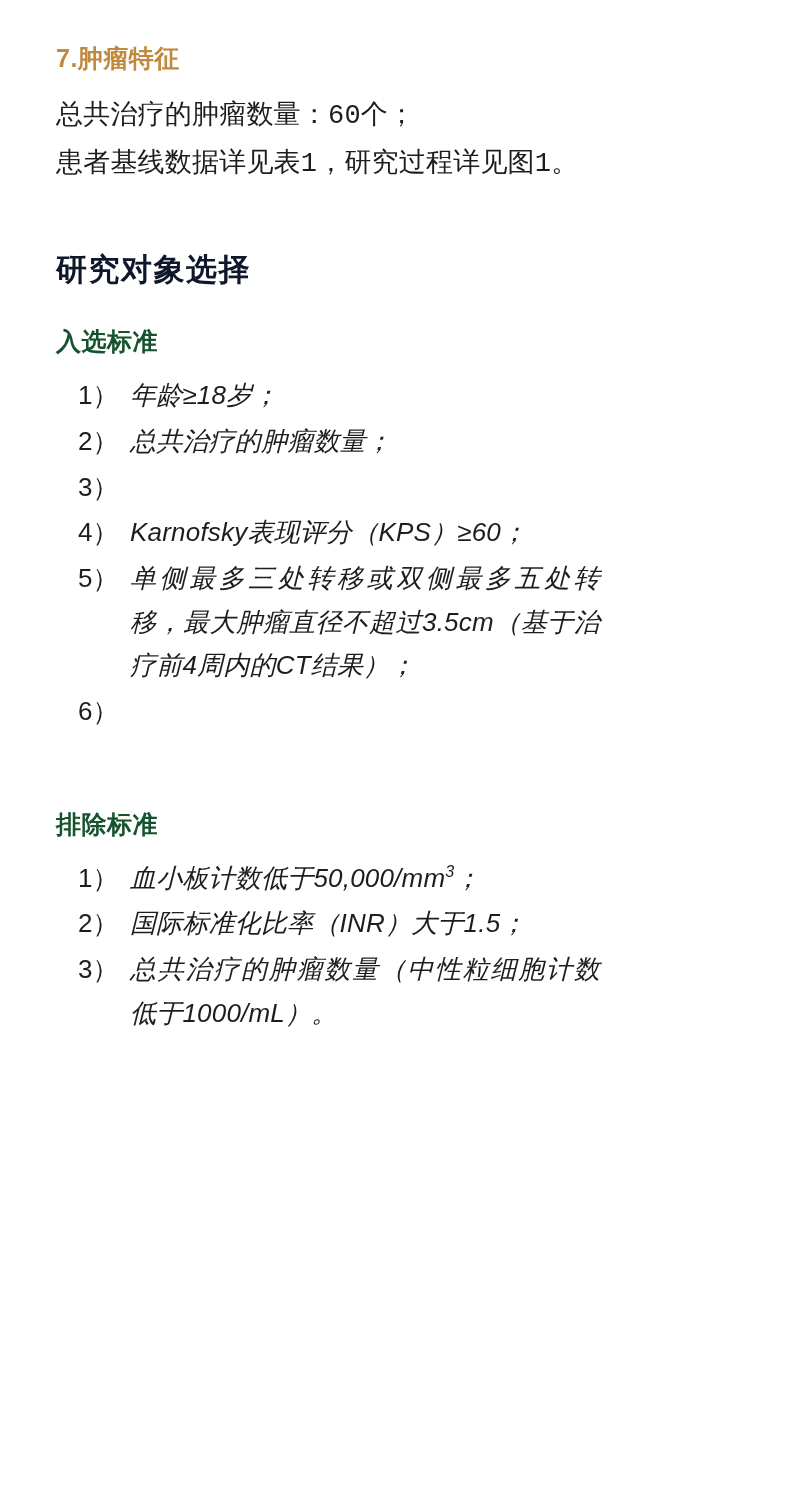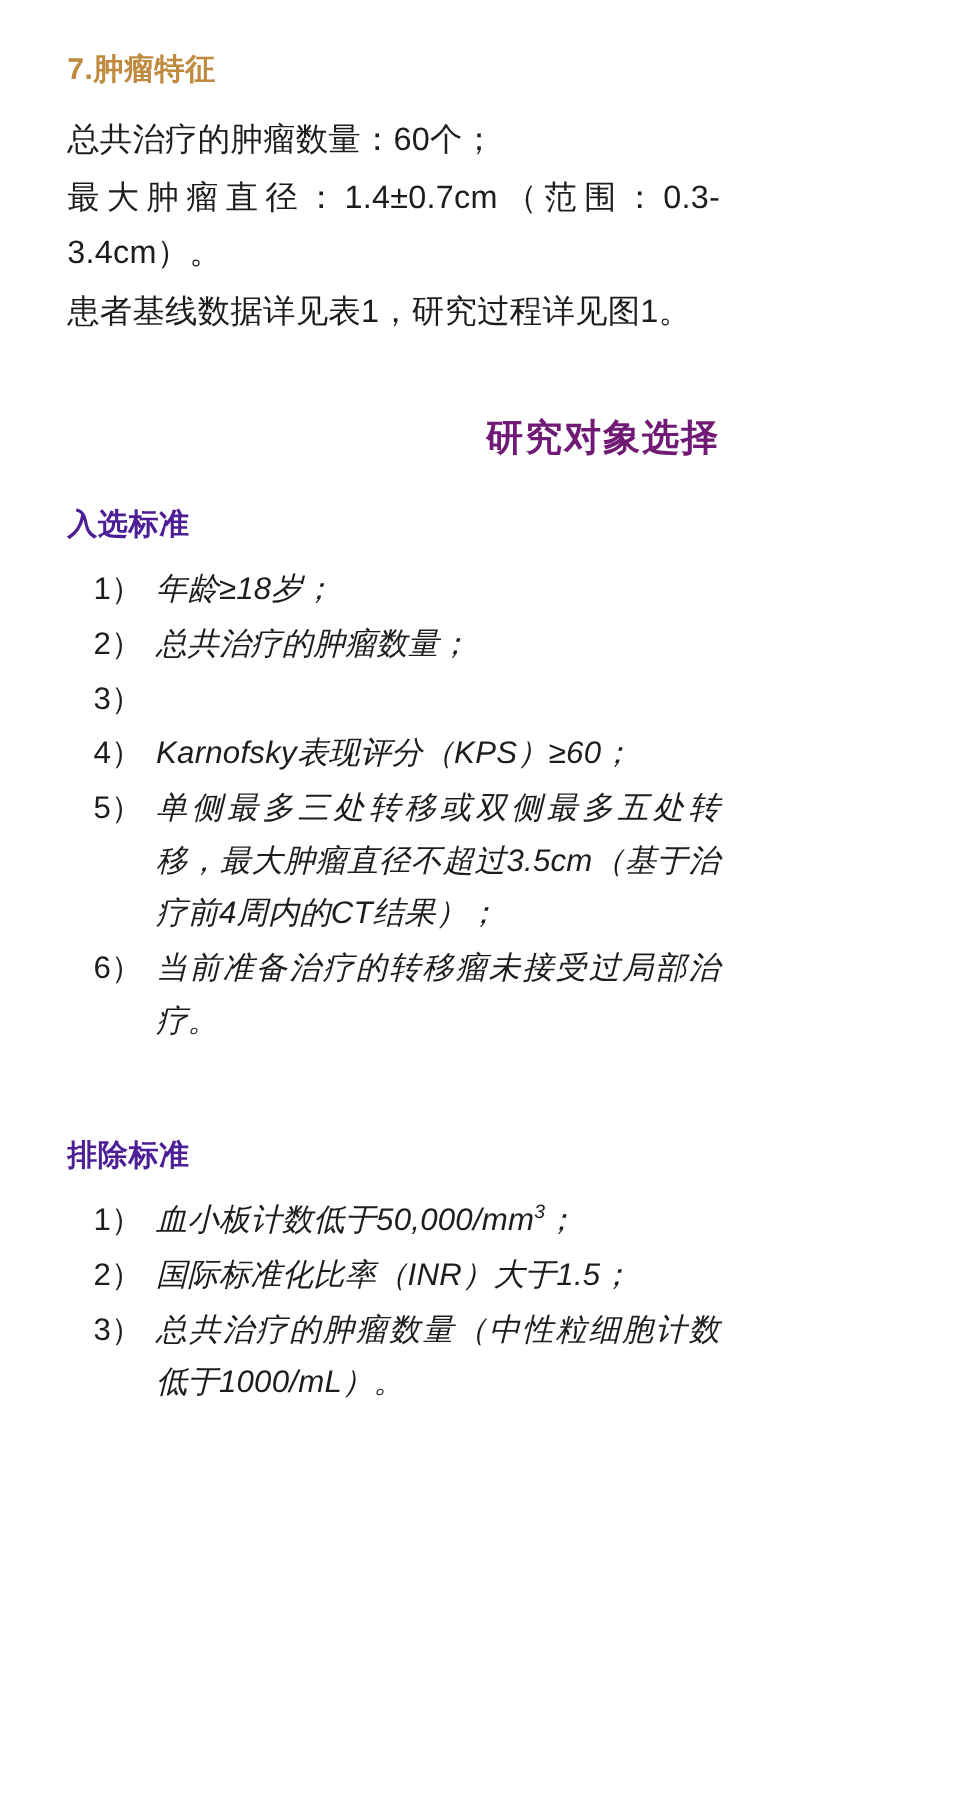--- a/index.html
+++ b/index.html
@@ -28,37 +28,37 @@
     letter-spacing: 0.5px;
     margin: 12px 0 18px 0;
     line-height: 1.3;
   }
   .para {
     font-size: 27px;
     line-height: 1.72;
     color: #1d1d1d;
     margin: 0 0 2px 0;
     letter-spacing: 0.2px;
+    font-family: Liberation Mono, monospace;
   }
   .para.justify {
     text-align: justify;
     text-justify: inter-ideograph;
   }
   .section-title {
     font-size: 31px;
     font-weight: bold;
-    color: #701a75;
+    color: #0f172a;
     letter-spacing: 1.5px;
     margin: 62px 0 34px 0;
-    text-align: right;
   }
   .group-title {
     font-size: 25px;
     font-weight: bold;
-    color: #4c1d95;
+    color: #14532d;
     letter-spacing: 0.5px;
     margin: 0 0 16px 0;
   }
   ol.list {
     list-style: none;
     margin: 0 0 0 0;
     padding: 0;
   }
   ol.list li {
     display: flex;
@@ -87,21 +87,20 @@
   sup { font-size: 0.62em; vertical-align: super; }
 </style>
 </head>
 <body>
 
 <div class="page">
 
   <h2 class="sub-heading">7.肿瘤特征</h2>
 
   <p class="para">总共治疗的肿瘤数量：60个；</p>
-  <p class="para justify">最大肿瘤直径：1.4±0.7cm（范围：0.3-3.4cm）。</p>
   <p class="para">患者基线数据详见表1，研究过程详见图1。</p>
 
   <h1 class="section-title">研究对象选择</h1>
 
   <h3 class="group-title">入选标准</h3>
 
   <ol class="list">
     <li>
       <span class="marker">1）</span>
       <span class="item-text">年龄≥18岁；</span>
@@ -116,21 +115,20 @@
     <li>
       <span class="marker">4）</span>
       <span class="item-text">Karnofsky表现评分（KPS）≥60；</span>
     </li>
     <li>
       <span class="marker">5）</span>
       <span class="item-text">单侧最多三处转移或双侧最多五处转移，最大肿瘤直径不超过3.5cm（基于治疗前4周内的CT结果）；</span>
     </li>
     <li>
       <span class="marker">6）</span>
-      <span class="item-text">当前准备治疗的转移瘤未接受过局部治疗。</span>
     </li>
   </ol>
 
   <div class="exclusion-wrap">
     <h3 class="group-title">排除标准</h3>
 
     <ol class="list">
       <li>
         <span class="marker">1）</span>
         <span class="item-text"><span>血小板计数低于50,000/mm</span><sup>3</sup><span>；</span></span>

